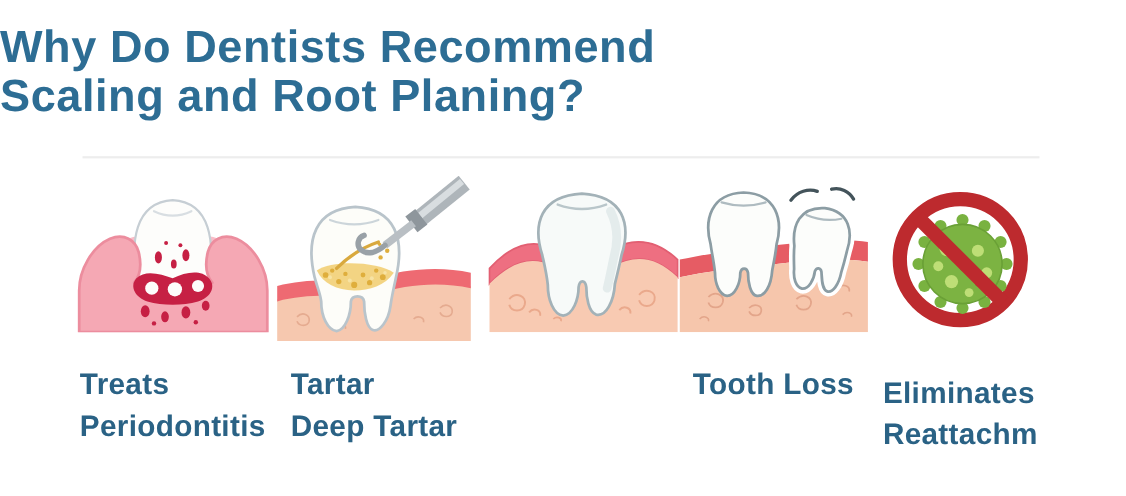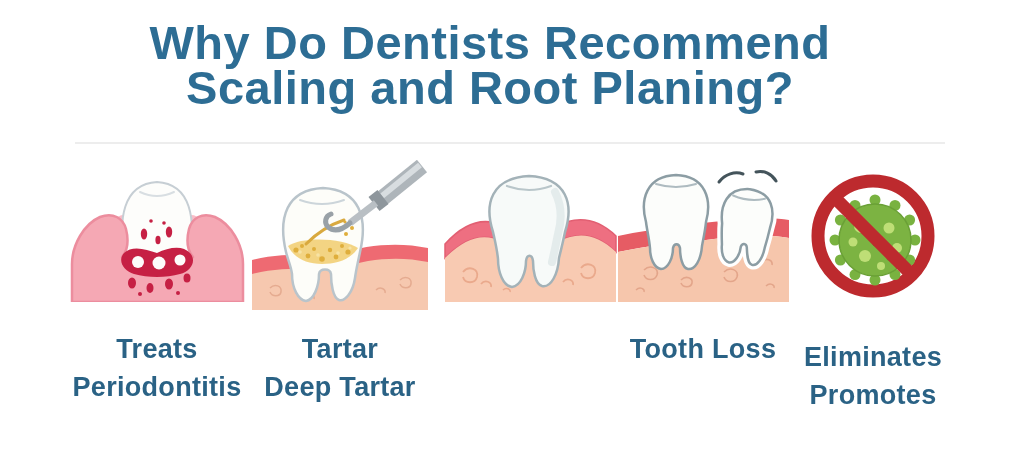--- a/index.html
+++ b/index.html
@@ -3,33 +3,33 @@
 <meta charset="utf-8">
 <style>
   html,body{margin:0;padding:0;}
   body{
     width:1024px;height:451px;position:relative;overflow:hidden;
     background:#ffffff;
     font-family:"Liberation Sans", sans-serif;
   }
   .title{
     position:absolute;top:20px;left:0;width:980px;
-    text-align:center;color:#2d6d94;font-weight:bold;
-    font-size:47px;line-height:45px;letter-spacing:0.5px;
+    color:#2d6d94;font-weight:bold;
+    font-size:41px;line-height:45px;letter-spacing:0.5px;
   }
   .divider{
     position:absolute;top:142px;left:75px;width:870px;height:2px;
     background:#ededed;
   }
   .col{
     position:absolute;top:160px;display:flex;flex-direction:column;align-items:center;
   }
   .col .art{display:flex;align-items:flex-start;justify-content:center;height:146px;}
   .label{
-    margin-top:24px;text-align:center;color:#2a6285;font-weight:bold;
+    margin-top:24px;color:#2a6285;font-weight:bold;
     font-size:27px;line-height:38px;letter-spacing:0.3px;white-space:nowrap;
   }
   #c1{left:52px;width:210px;}
   #c2{left:240px;width:200px;}
   #c3{left:425px;width:210px;}
   #c4{left:608px;width:190px;}
   #c5{left:778px;width:190px;}
   #c5 .art{padding-top:8px;}
 </style>
 </head>
@@ -192,17 +192,17 @@
             <circle cx="76" cy="98" r="4"></circle>
             <circle cx="48" cy="74" r="4.5"></circle>
         </g>
         <circle cx="72" cy="74" r="5" fill="#4e7d26"></circle>
         <circle cx="84" cy="90" r="2.5" fill="#5d9330"></circle>
         <line x1="29" y1="29" x2="107" y2="107" stroke="#bd2a2e" stroke-width="13"></line>
       </svg>
     </div>
     <div class="label">
       <div>Eliminates</div>
-      <div>Promotes</div>
+      <div>Reattachm</div>
     </div>
   </div>
 
 </div>
 
 </body></html>

